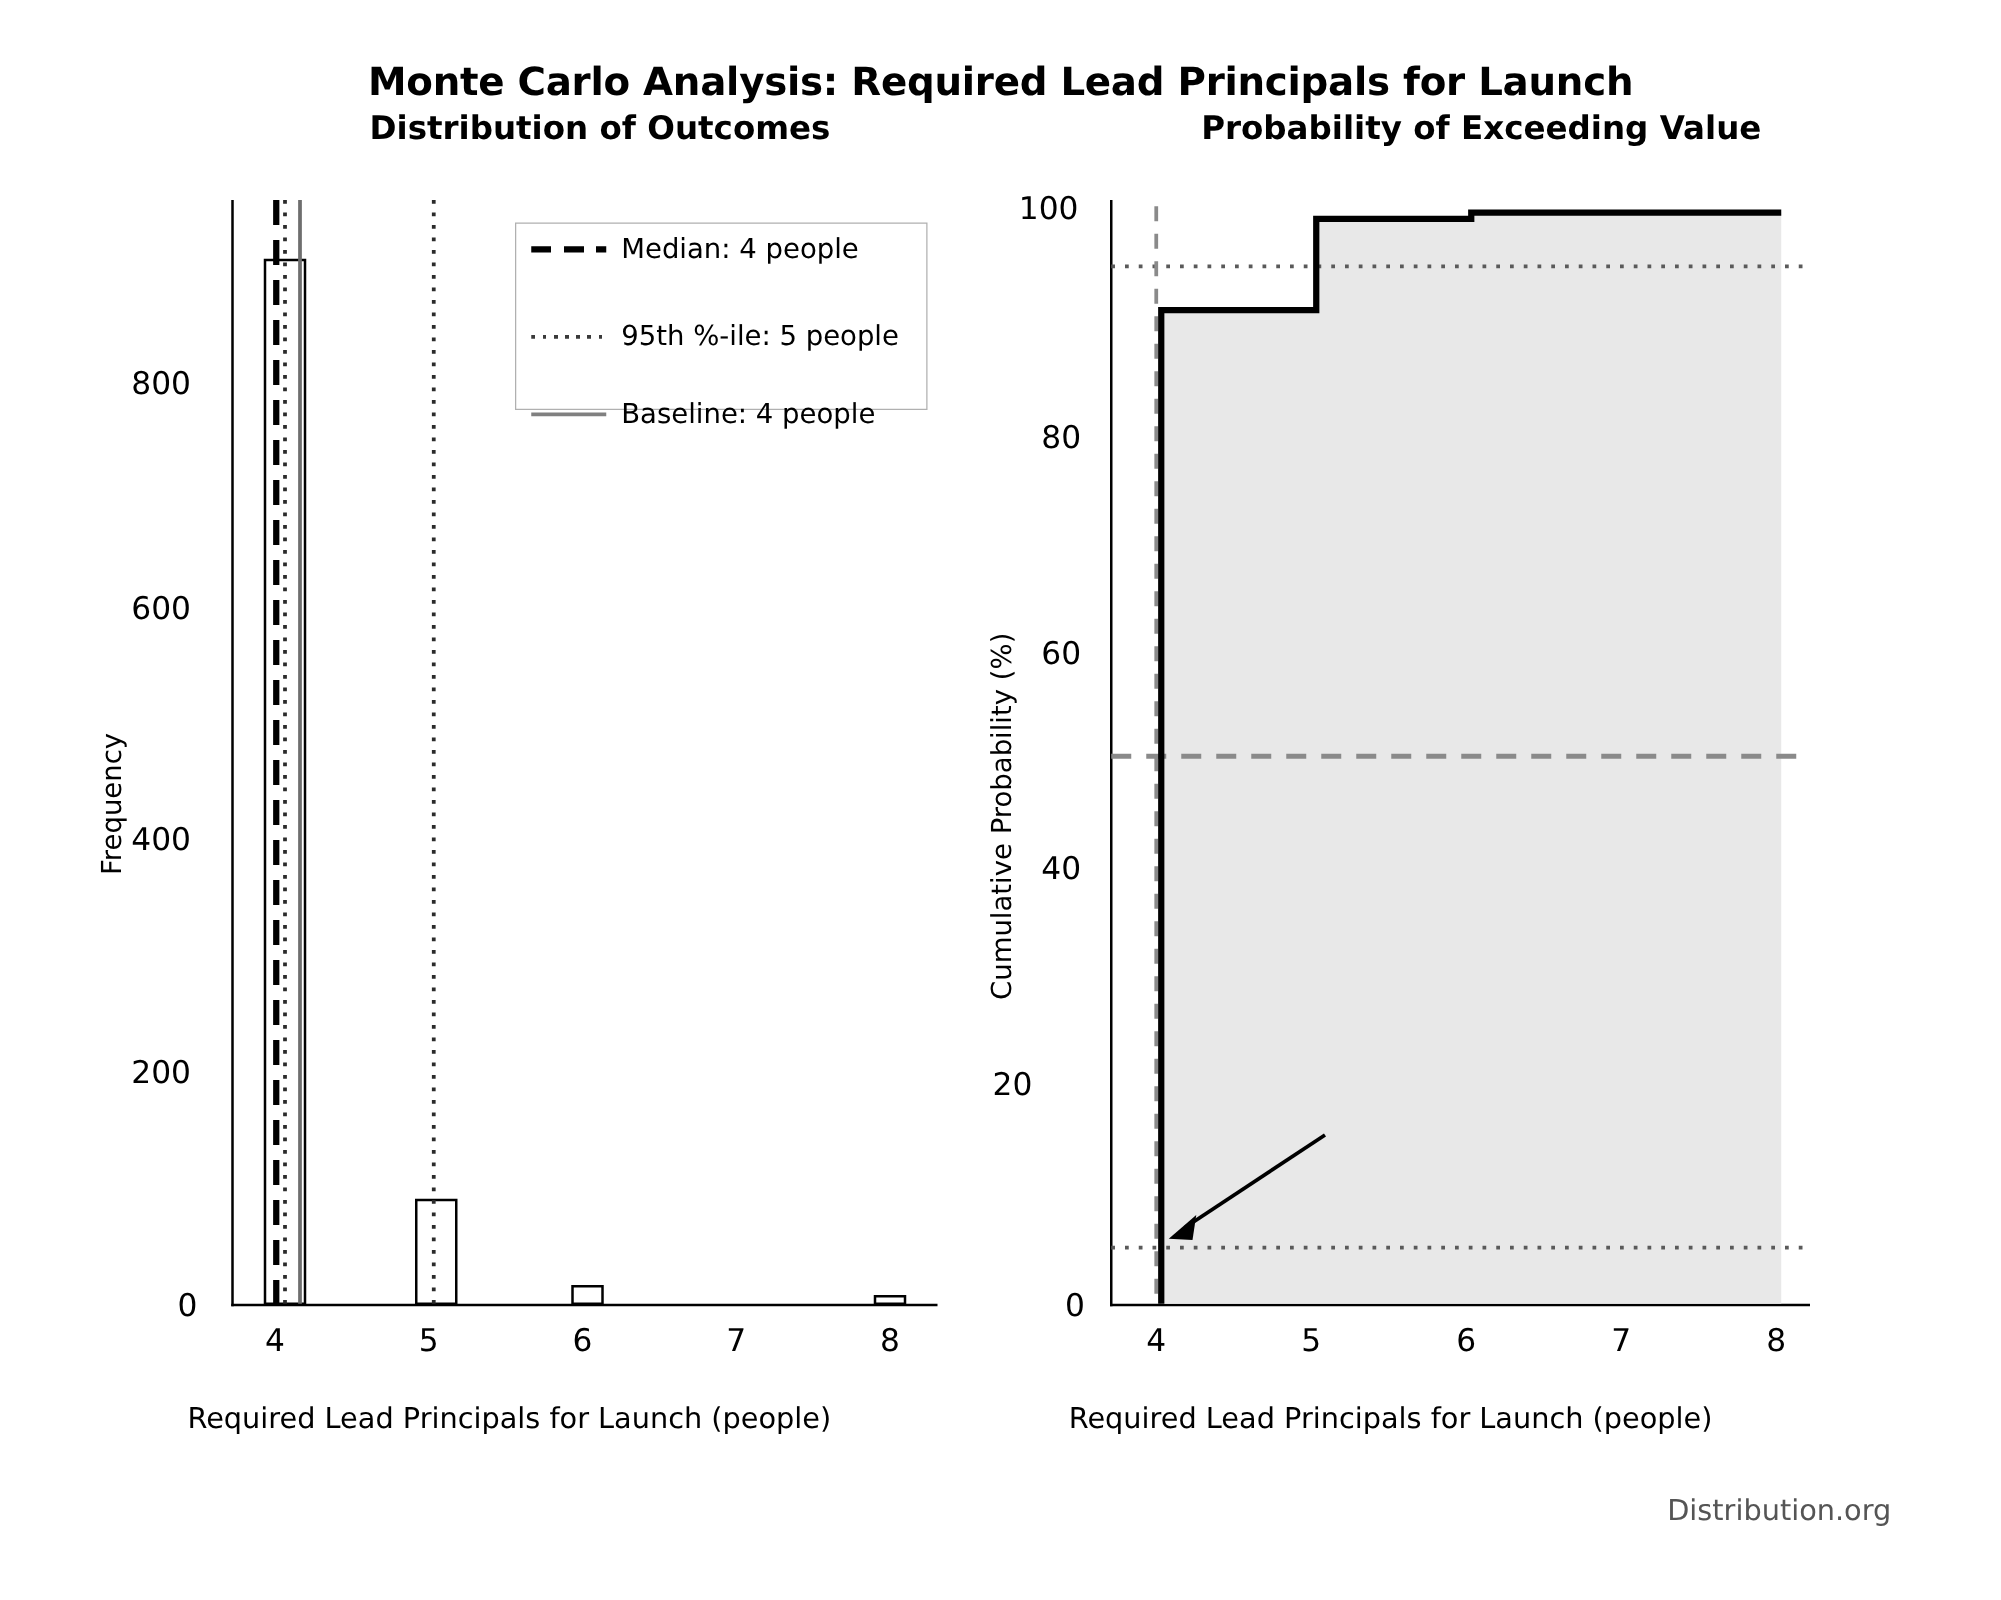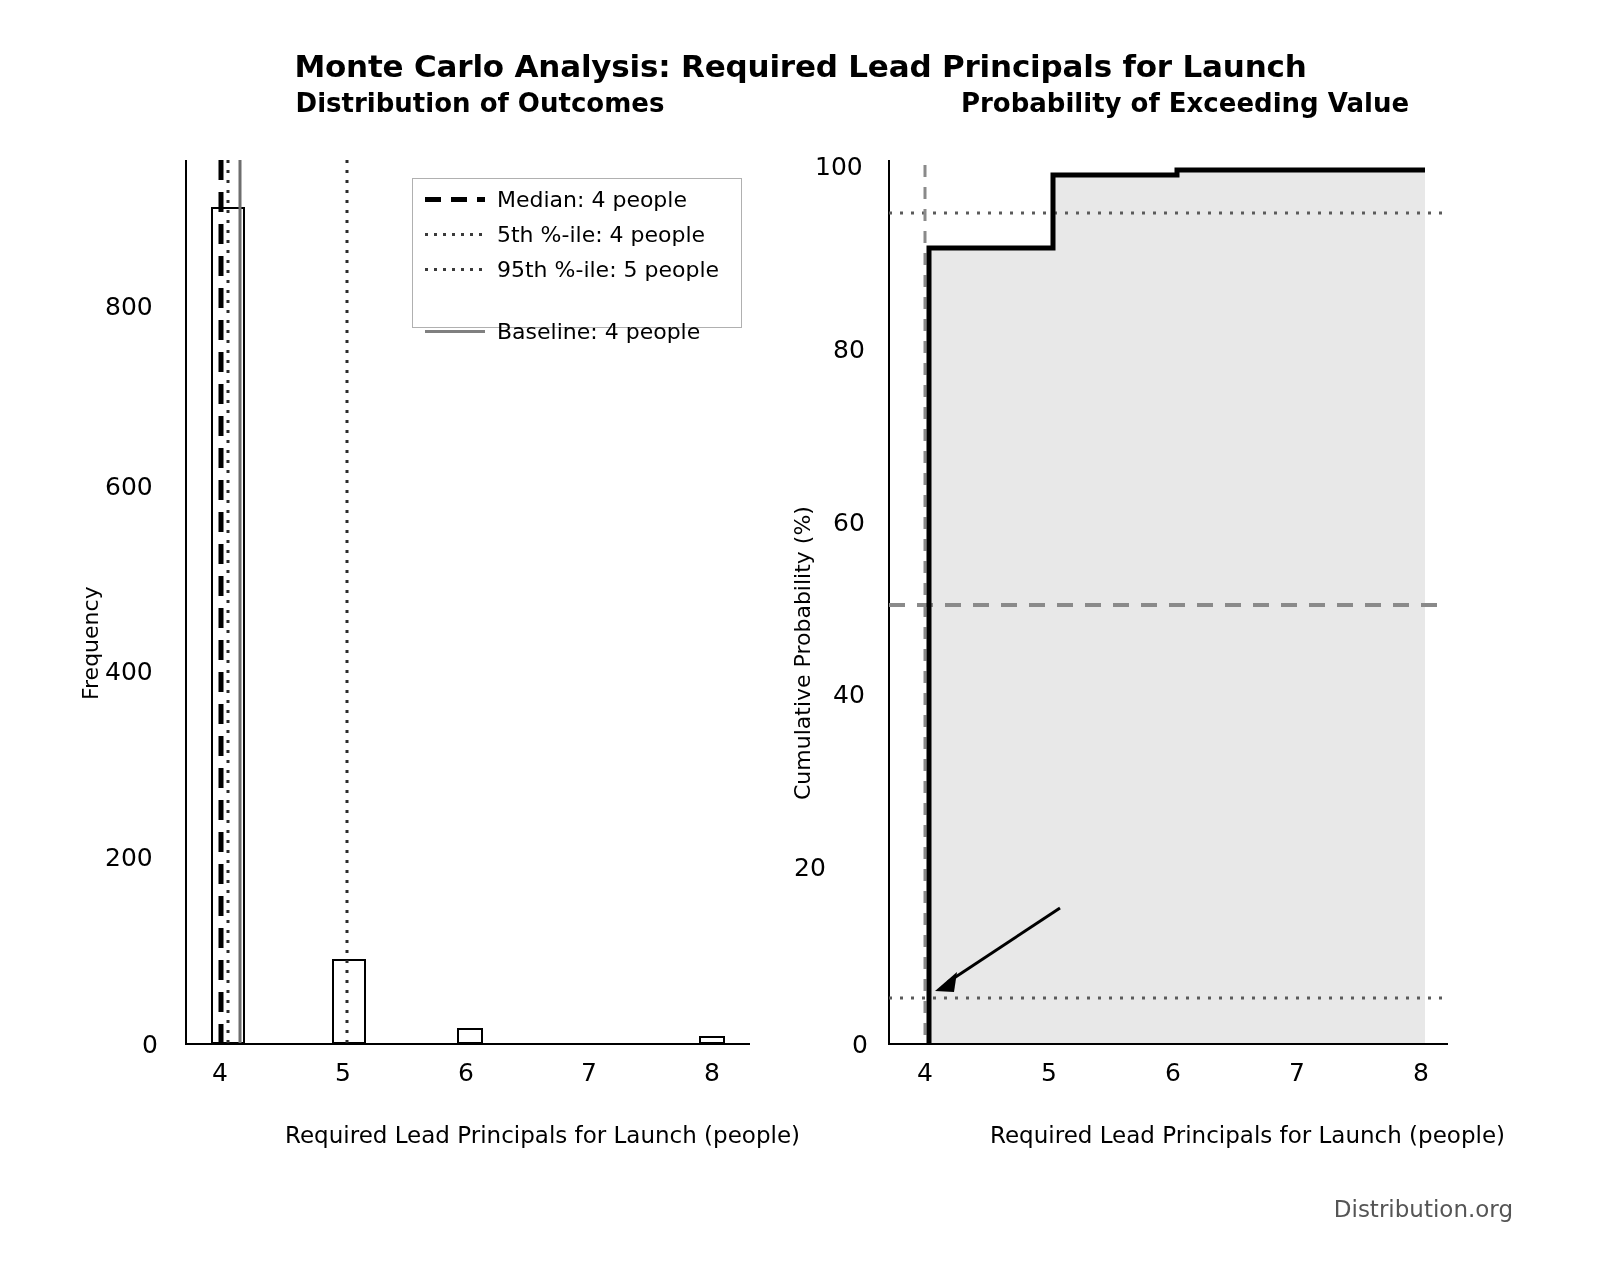--- a/index.html
+++ b/index.html
@@ -57,21 +57,21 @@
   }
   .tick-label {
     position: absolute;
     font-size: 25px;
     color: #000000;
     white-space: nowrap;
   }
   .xlabel {
     position: absolute;
     font-size: 23px;
-    text-align: right;
+    text-align: left;
     white-space: nowrap;
   }
   .ylabel {
     position: absolute;
     font-size: 22px;
     transform-origin: 0 0;
     transform: rotate(-90deg);
     white-space: nowrap;
   }
   .watermark {
@@ -190,24 +190,20 @@
   <div class="tick-label" style="left:1289px; top:1058px;">7</div>
   <div class="tick-label" style="left:1413px; top:1058px;">8</div>
 
   <div class="xlabel" style="left:855px; top:1122px; width:650px;">Required Lead Principals for Launch (people)</div>
   <div class="ylabel" style="left:790px; top:800px;">Cumulative Probability (%)</div>
 
   <div class="legend">
     <div class="legend-row" style="top:2px;">
       <span class="legend-sample ls-dashed"></span>
       <span class="legend-text">Median: 4 people</span>
-    </div>
-    <div class="legend-row" style="top:37px;">
-      <span class="legend-sample ls-dotted"></span>
-      <span class="legend-text">5th %-ile: 4 people</span>
     </div>
     <div class="legend-row" style="top:72px;">
       <span class="legend-sample ls-dotted"></span>
       <span class="legend-text">95th %-ile: 5 people</span>
     </div>
     <div class="legend-row" style="top:114px;margin-top:20px;">
       <span class="legend-sample ls-solid"></span>
       <span class="legend-text">Baseline: 4 people</span>
     </div>
   </div>

